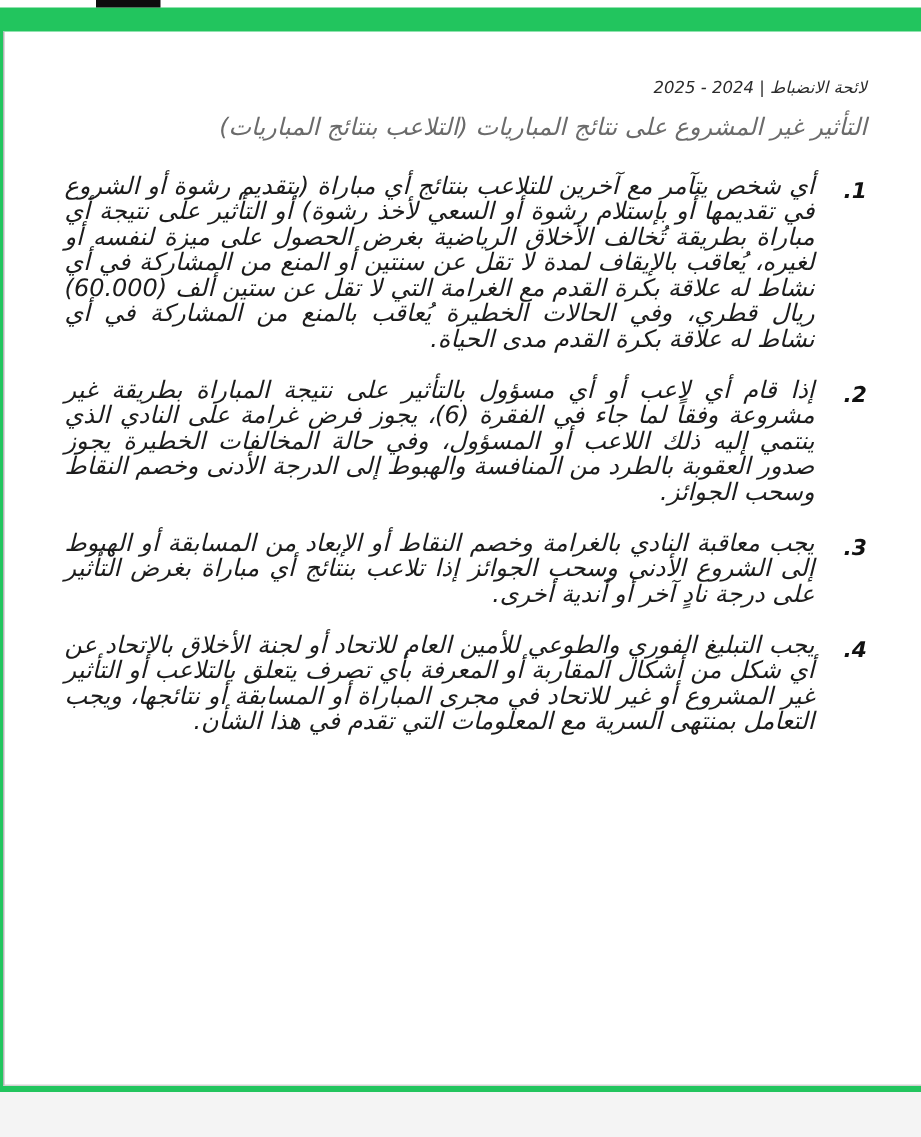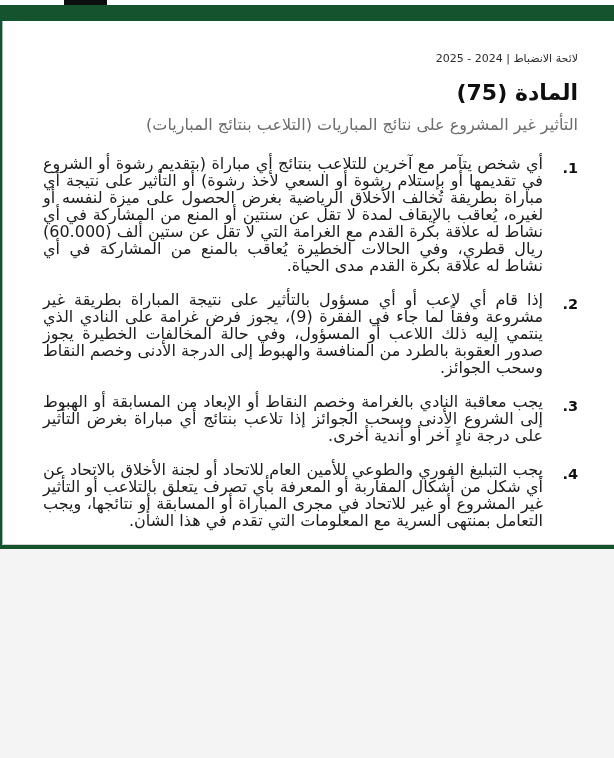--- a/index.html
+++ b/index.html
@@ -4,23 +4,24 @@
 <style>
   html, body {
     margin: 0;
     padding: 0;
     background: #f4f4f4;
     font-family: "DejaVu Sans", sans-serif;
   }
   .viewport {
     position: relative;
     width: 614px;
-    height: 549px;
+    height: 728px;
     overflow: hidden;
-    background: #14532d;
+    background: #22c55e;
+    font-style: italic;
   }
   .top-strip {
     position: absolute;
     top: 0; left: 0;
     width: 100%; height: 5px;
     background: #ffffff;
   }
   .top-tab {
     position: absolute;
     top: 0; left: 64px;
@@ -96,36 +97,35 @@
 
   <div class="top-strip">
     <div class="top-tab"></div>
   </div>
 
   <div class="doc-page">
     <div class="doc-content">
 
       <div class="doc-meta">لائحة الانضباط | 2024 - 2025</div>
 
-      <div class="doc-title">المادة (75)</div>
 
       <div class="doc-subtitle">التأثير غير المشروع على نتائج المباريات (التلاعب بنتائج المباريات)</div>
 
       <div class="articles">
 
         <div class="article">
           <div class="article-num">1.</div>
           <div class="article-gap"></div>
           <div class="article-body">أي شخص يتآمر مع آخرين للتلاعب بنتائج أي مباراة (بتقديم رشوة أو الشروع في تقديمها أو بإستلام رشوة أو السعي لأخذ رشوة) أو التأثير على نتيجة أي مباراة بطريقة تُخالف الأخلاق الرياضية بغرض الحصول على ميزة لنفسه أو لغيره، يُعاقب بالإيقاف لمدة لا تقل عن سنتين أو المنع من المشاركة في أي نشاط له علاقة بكرة القدم مع الغرامة التي لا تقل عن ستين ألف (60.000) ريال قطري، وفي الحالات الخطيرة يُعاقب بالمنع من المشاركة في أي نشاط له علاقة بكرة القدم مدى الحياة.</div>
         </div>
 
         <div class="article">
           <div class="article-num">2.</div>
           <div class="article-gap"></div>
-          <div class="article-body">إذا قام أي لاعب أو أي مسؤول بالتأثير على نتيجة المباراة بطريقة غير مشروعة وفقاً لما جاء في الفقرة (9)، يجوز فرض غرامة على النادي الذي ينتمي إليه ذلك اللاعب أو المسؤول، وفي حالة المخالفات الخطيرة يجوز صدور العقوبة بالطرد من المنافسة والهبوط إلى الدرجة الأدنى وخصم النقاط وسحب الجوائز.</div>
+          <div class="article-body">إذا قام أي لاعب أو أي مسؤول بالتأثير على نتيجة المباراة بطريقة غير مشروعة وفقاً لما جاء في الفقرة (6)، يجوز فرض غرامة على النادي الذي ينتمي إليه ذلك اللاعب أو المسؤول، وفي حالة المخالفات الخطيرة يجوز صدور العقوبة بالطرد من المنافسة والهبوط إلى الدرجة الأدنى وخصم النقاط وسحب الجوائز.</div>
         </div>
 
         <div class="article">
           <div class="article-num">3.</div>
           <div class="article-gap"></div>
           <div class="article-body">يجب معاقبة النادي بالغرامة وخصم النقاط أو الإبعاد من المسابقة أو الهبوط إلى الشروع الأدنى وسحب الجوائز إذا تلاعب بنتائج أي مباراة بغرض التأثير على درجة نادٍ آخر أو أندية أخرى.</div>
         </div>
 
         <div class="article">
           <div class="article-num">4.</div>

